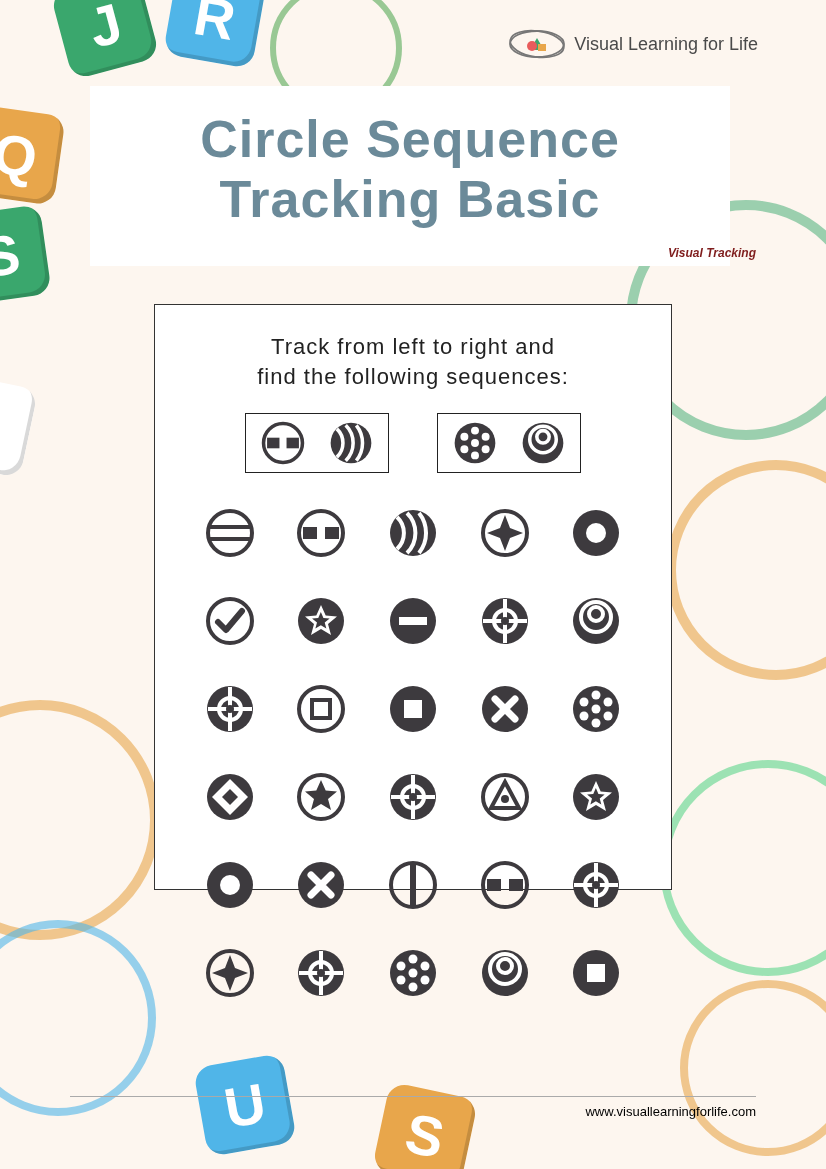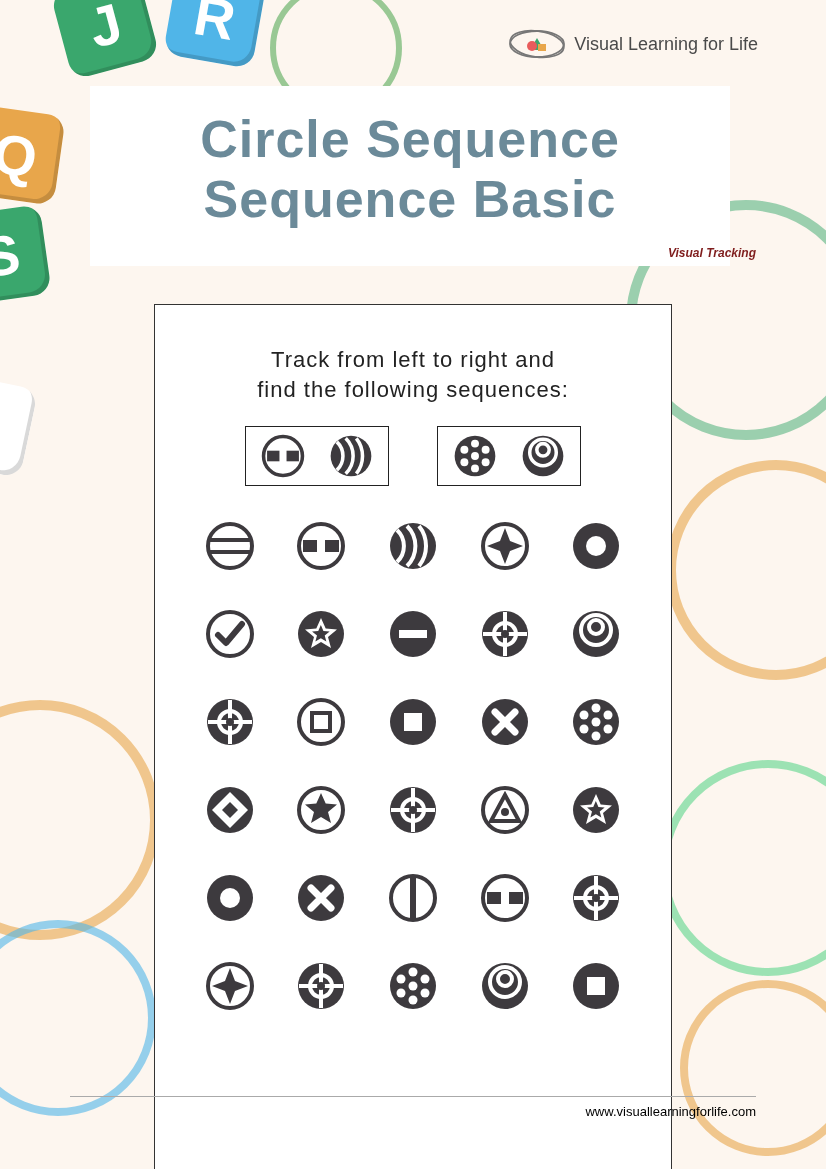--- a/index.html
+++ b/index.html
@@ -77,25 +77,25 @@
     font-style: italic;
     font-weight: bold;
     z-index: 5;
     font-family: Arial, sans-serif;
   }
   .worksheet {
     position: absolute;
     top: 304px;
     left: 154px;
     width: 518px;
-    height: 866px;
+    height: 586px;
     background: #fff;
     border: 1px solid #333;
     z-index: 4;
-    padding: 40px 36px;
+    padding: 27px 36px;
     box-sizing: border-box;
   }
   .instruction {
     font-size: 22px;
     color: #222;
     text-align: center;
     font-family: 'Comic Sans MS', cursive, sans-serif;
     line-height: 1.35;
     margin-bottom: 22px;
     letter-spacing: 1px;
@@ -174,21 +174,21 @@
     <polygon points="22,22 29,10 36,22" fill="#3aa76d"></polygon>
     <circle cx="24" cy="18" r="5" fill="#e85c5c"></circle>
     <rect x="30" y="16" width="8" height="7" fill="#e8a64b"></rect>
   </svg>
   <span class="logo-text">Visual Learning for Life</span>
 </div>
 
 <div class="title-card">
   <div class="title-text">
     <div>Circle Sequence</div>
-    <div>Sequence Basic</div>
+    <div>Tracking Basic</div>
   </div>
 </div>
 <div class="subtitle">Visual Tracking</div>
 
 <div class="worksheet">
   <div class="instruction">
     <div>Track from left to right and</div>
     <div>find the following sequences:</div>
   </div>
 

